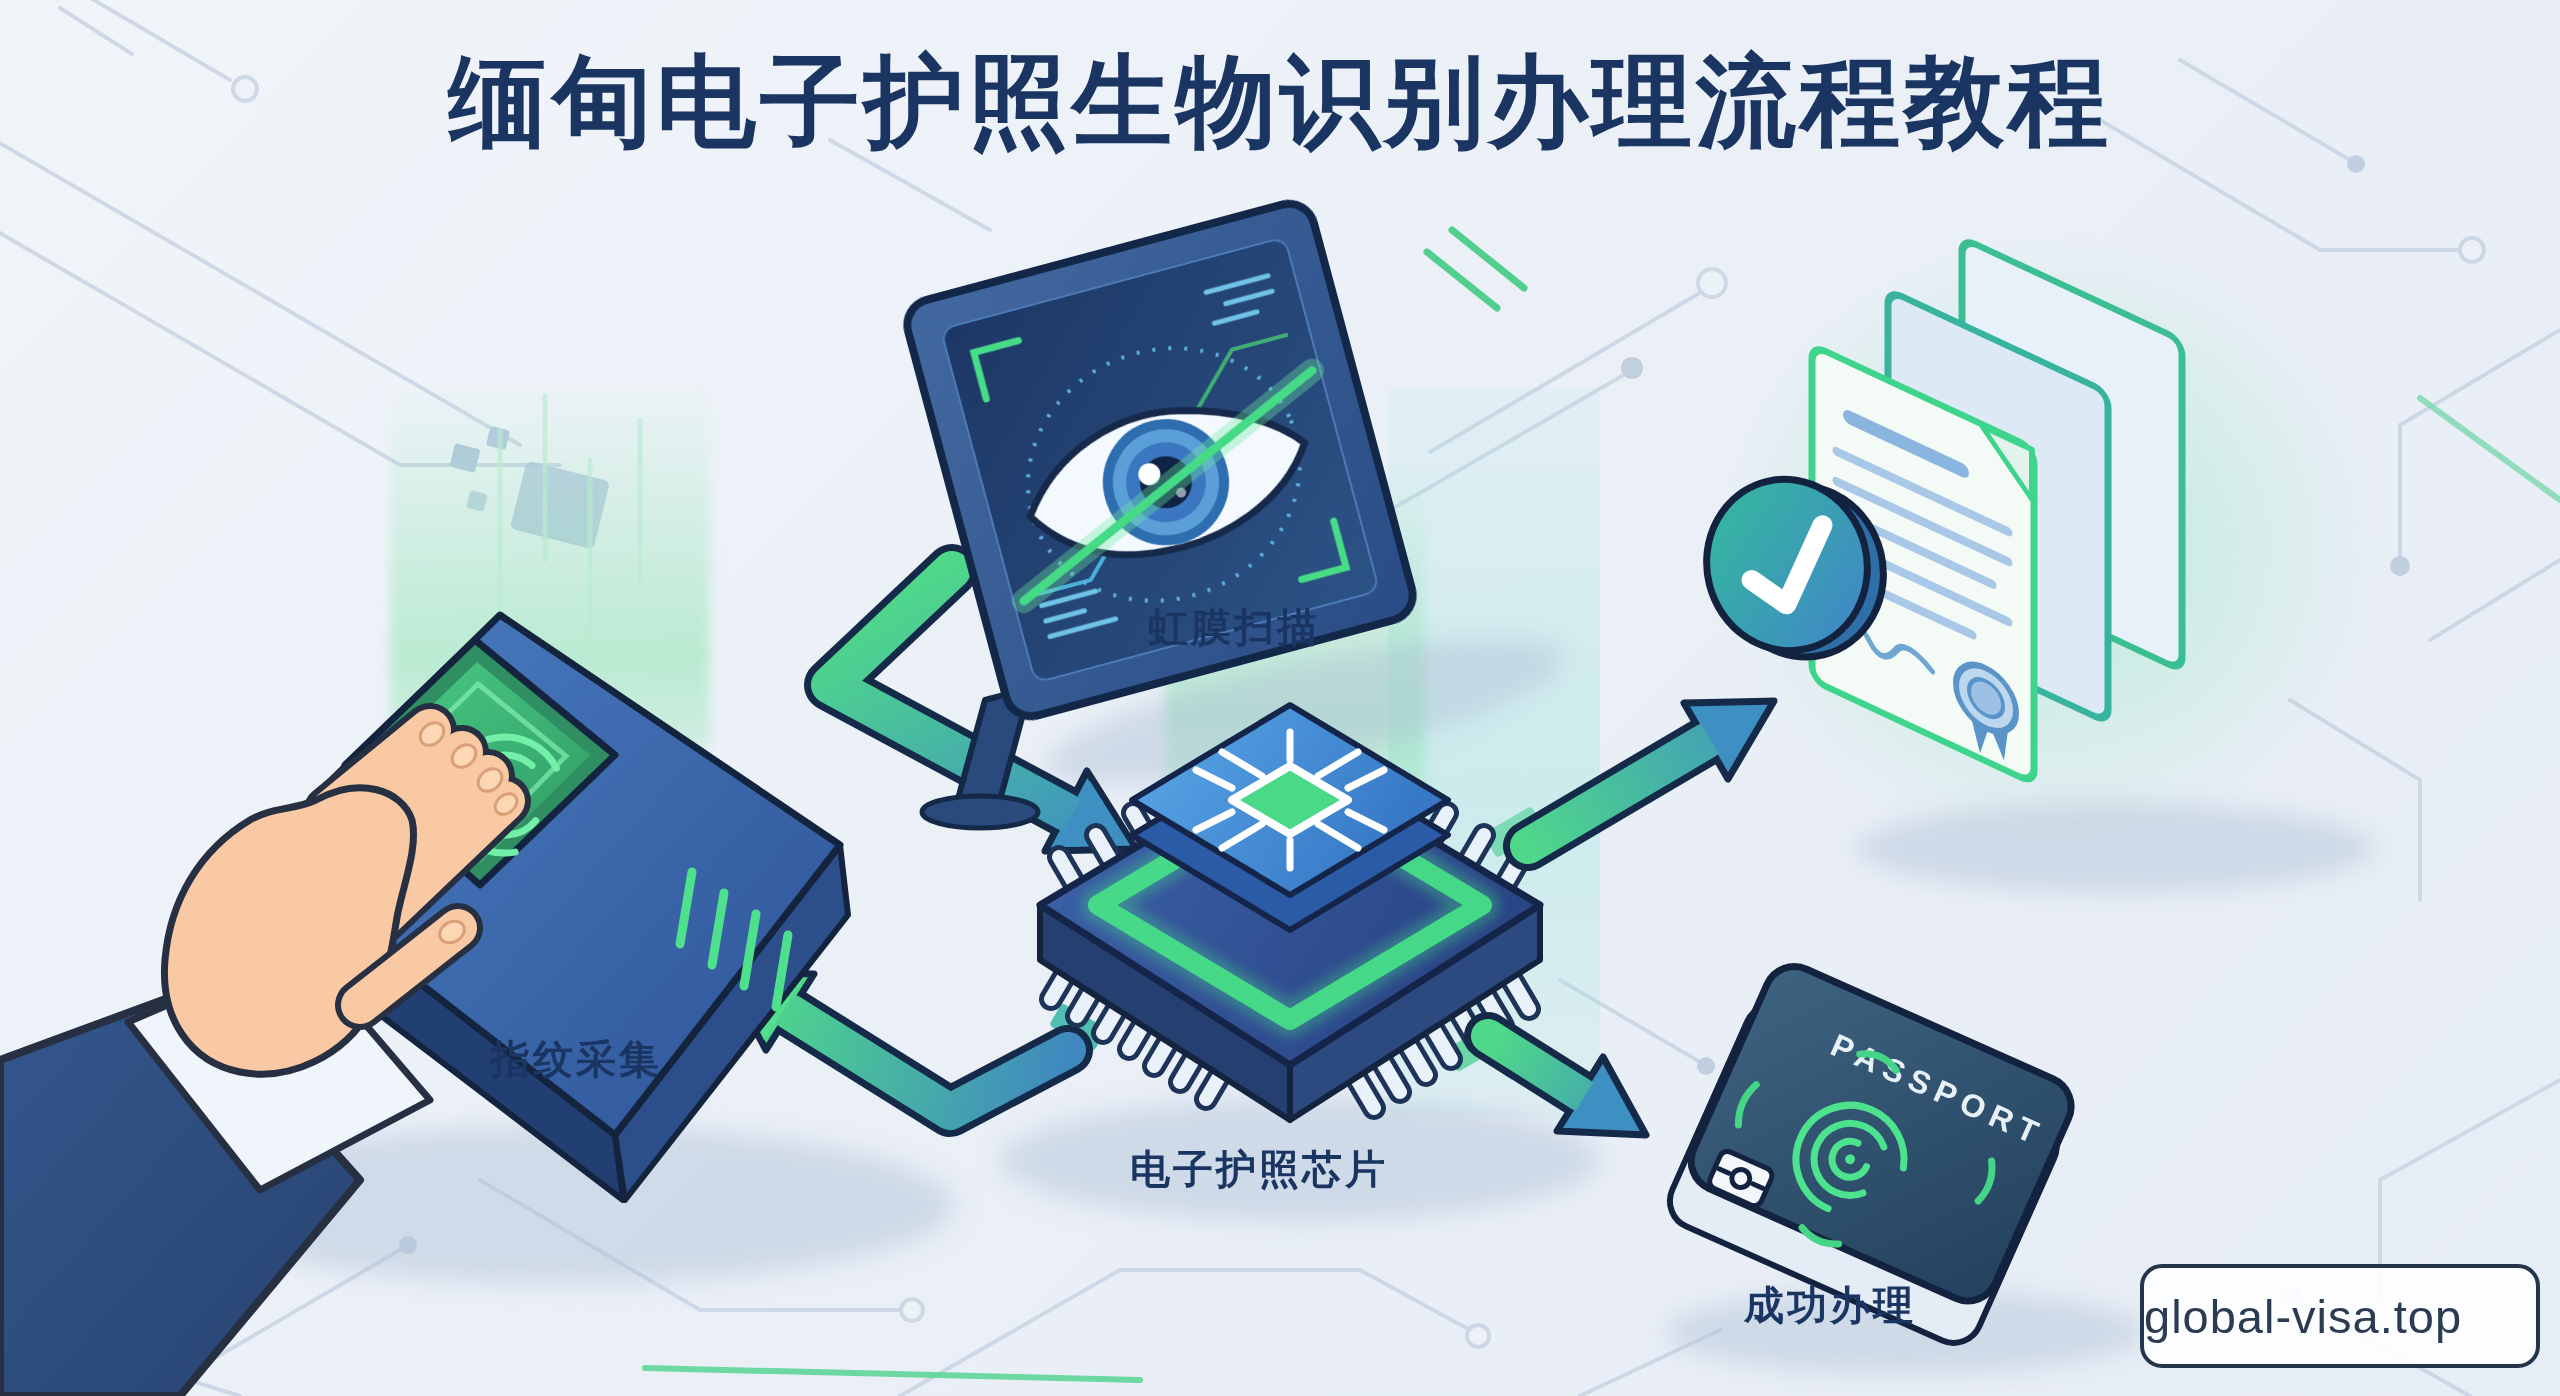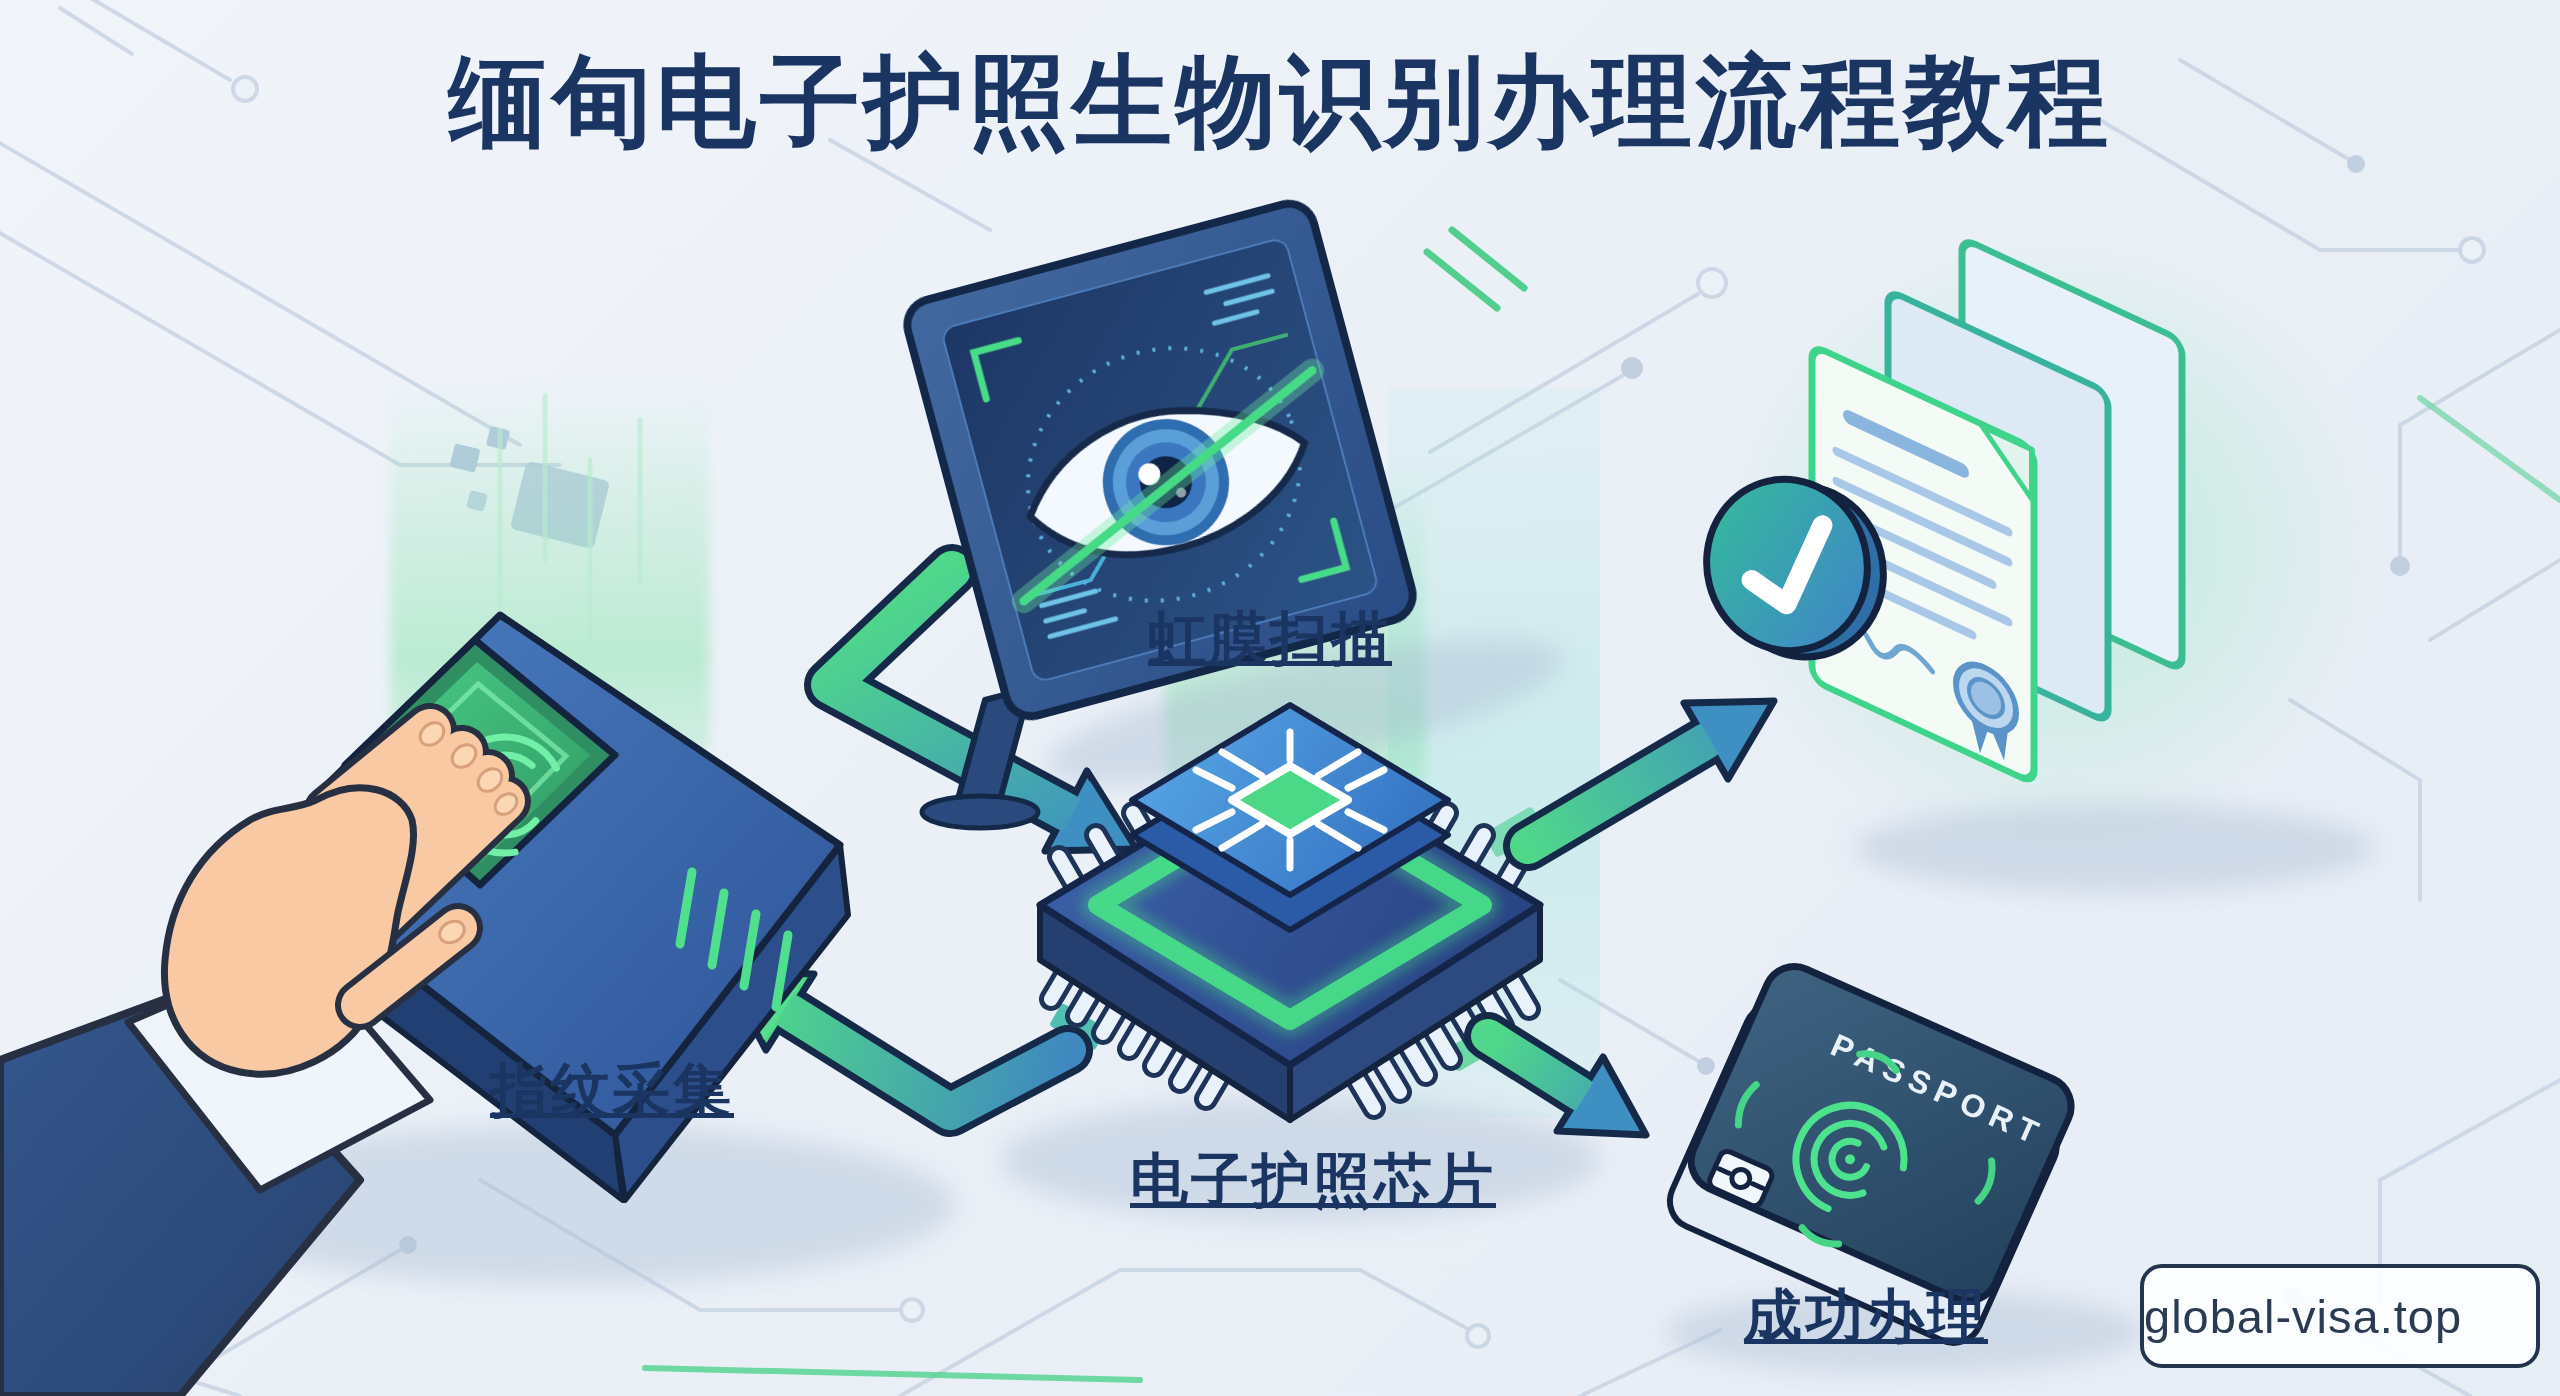--- a/index.html
+++ b/index.html
@@ -2,22 +2,22 @@
 <html><head>
 <meta charset="utf-8">
 <style>
   html,body{margin:0;padding:0;}
   .canvas{position:relative;width:2560px;height:1396px;overflow:hidden;
           background:linear-gradient(135deg,#f1f5fa 0%,#ebf0f7 45%,#e7edf5 100%);
           font-family:"Liberation Sans","DejaVu Sans",sans-serif;}
   .art{position:absolute;left:0;top:0;}
   .page-title{position:absolute;left:0;right:0;top:36px;text-align:center;
           font-size:100px;font-weight:900;color:#1b3562;letter-spacing:4px;white-space:nowrap;}
-  .step-label{position:absolute;font-size:58px;font-weight:900;color:#1b3562;letter-spacing:3px;white-space:nowrap;text-decoration:underline;}
-  .lbl-fingerprint{left:490px;top:1032px;margin-top:20px;}
+  .step-label{position:absolute;font-size:40px;font-weight:900;color:#1b3562;letter-spacing:3px;white-space:nowrap;}
+  .lbl-fingerprint{left:490px;top:1032px;}
   .lbl-iris{left:1148px;top:600px;}
   .lbl-chip{left:1130px;top:1142px;}
   .lbl-legal{left:1888px;top:866px;}
   .lbl-success{left:1744px;top:1278px;}
   .watermark{position:absolute;left:2140px;top:1264px;width:392px;height:96px;
           border:4px solid #23344d;border-radius:22px;background:rgba(253,254,255,.92);
           display:flex;align-items:center;justify-content:flex-start;
           font-size:47px;color:#2b3b52;letter-spacing:1px;}
 </style>
 </head>

